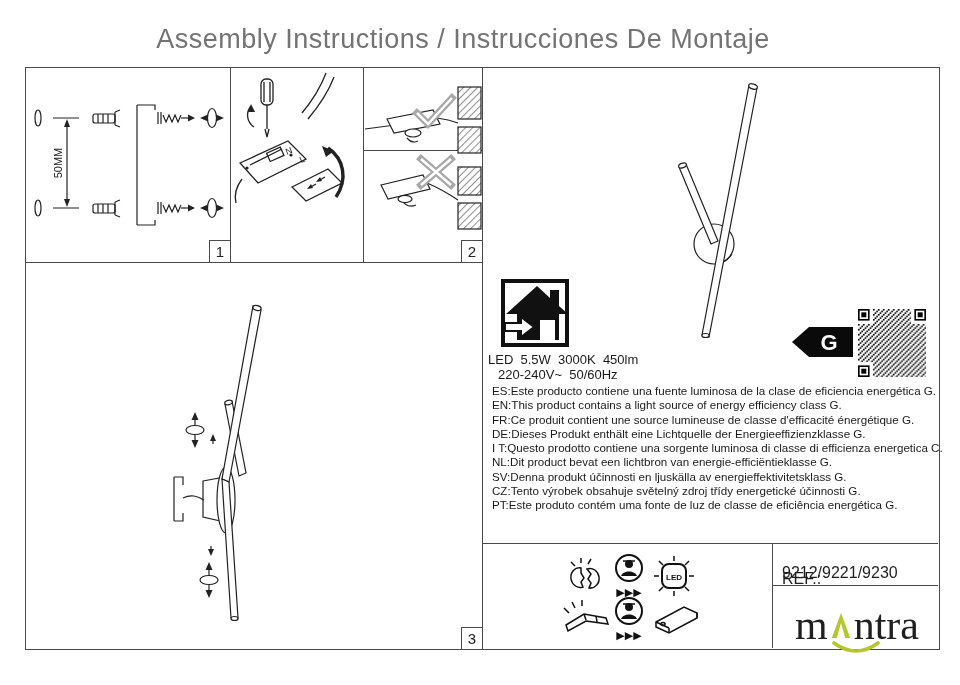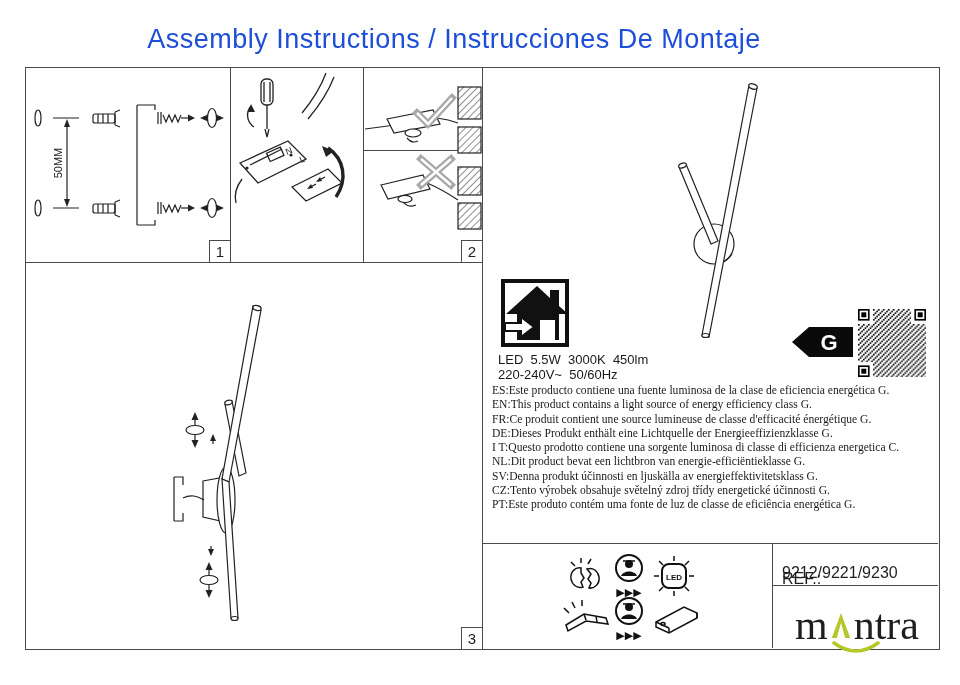--- a/index.html
+++ b/index.html
@@ -2,22 +2,22 @@
 <html><head>
 <meta charset="utf-8">
 <style>
   html,body{margin:0;padding:0;}
   body{
     width:960px;height:685px;background:#ffffff;position:relative;
     font-family:"Liberation Sans",sans-serif;color:#1a1a1a;overflow:hidden;
   }
   .abs{position:absolute;}
   .title{
-    left:8px;top:24px;width:892px;text-align:center;
-    font-size:27px;letter-spacing:.5px;color:#1d4ed8;
+    left:17px;top:24px;width:892px;text-align:center;
+    font-size:27px;letter-spacing:.5px;color:#737373;
   }
   .frame{border:1px solid #4a4a4a;background:transparent;}
   .vline{width:1px;background:#4a4a4a;}
   .hline{height:1px;background:#4a4a4a;}
   .stepbox{
     width:20px;height:21px;border:1px solid #4a4a4a;background:#fff;
     font-size:15px;line-height:21px;text-align:center;color:#222;
   }
   .dim-label{
     font-size:11px;color:#222;width:40px;text-align:center;
@@ -201,21 +201,21 @@
 </svg>
 
 <svg class="abs" style="left:500px;top:278px;" width="70" height="70" viewBox="0 0 70 70">
   <rect x="3" y="3" width="64" height="64" fill="#fff" stroke="#111" stroke-width="4"></rect>
   <rect x="17" y="34" width="42" height="28" fill="#111"></rect>
   <path d="M6 36 L37 8 L50 20 L50 12 L59 12 L59 28 L68 36 Z" fill="#111"></path>
   <rect x="40" y="42" width="15" height="20" fill="#fff"></rect>
   <path d="M5 45h16v-6l13 10 -13 10v-6H5z" fill="#fff" stroke="#111" stroke-width="2"></path>
 </svg>
 
-<div class="abs spec" style="left:498px;top:352px;text-align:right;">LED  5.5W  3000K  450lm</div>
+<div class="abs spec" style="left:488px;top:352px;text-align:right;">LED  5.5W  3000K  450lm</div>
 <div class="abs spec" style="left:498px;top:367px;">220-240V~  50/60Hz</div>
 
 <svg class="abs" style="left:792px;top:326px;" width="62" height="32" viewBox="0 0 62 32">
   <polygon points="0,16 17,1 61,1 61,31 17,31" fill="#0a0a0a"></polygon>
   <text x="37" y="24" text-anchor="middle" font-size="22" font-weight="bold" fill="#fff">G</text>
 </svg>
 
 <svg class="abs" style="left:857px;top:309px;" width="70" height="68" viewBox="0 0 41 41">
   <defs>
     <pattern id="qn" width="3" height="3" patternUnits="userSpaceOnUse">
@@ -235,21 +235,21 @@
     <rect x="34" y="0" width="7" height="7" fill="#000"></rect>
       <rect x="35" y="1" width="5" height="5" fill="#fff"></rect>
       <rect x="36" y="2" width="3" height="3" fill="#000"></rect>
     <rect x="0" y="32" width="9" height="9" fill="#fff"></rect>
     <rect x="0" y="34" width="7" height="7" fill="#000"></rect>
       <rect x="1" y="35" width="5" height="5" fill="#fff"></rect>
       <rect x="2" y="36" width="3" height="3" fill="#000"></rect>
   </g>
 </svg>
 
-<div class="abs" style="left:492px;top:384px;font-family:Liberation Serif, serif;">
+<div class="abs" style="left:492px;top:384px;">
   <div class="lang">ES:Este producto contiene una fuente luminosa de la clase de eficiencia energética G.</div>
   <div class="lang">EN:This product contains a light source of energy efficiency class G.</div>
   <div class="lang">FR:Ce produit contient une source lumineuse de classe d'efficacité énergétique G.</div>
   <div class="lang">DE:Dieses Produkt enthält eine Lichtquelle der Energieeffizienzklasse G.</div>
   <div class="lang">I T:Questo prodotto contiene una sorgente luminosa di classe di efficienza energetica C.</div>
   <div class="lang">NL:Dit product bevat een lichtbron van energie-efficiëntieklasse G.</div>
   <div class="lang">SV:Denna produkt účinnosti en ljuskälla av energieffektivitetsklass G.</div>
   <div class="lang">CZ:Tento výrobek obsahuje světelný zdroj třídy energetické účinnosti G.</div>
   <div class="lang">PT:Este produto contém uma fonte de luz de classe de eficiência energética G.</div>
 </div>

